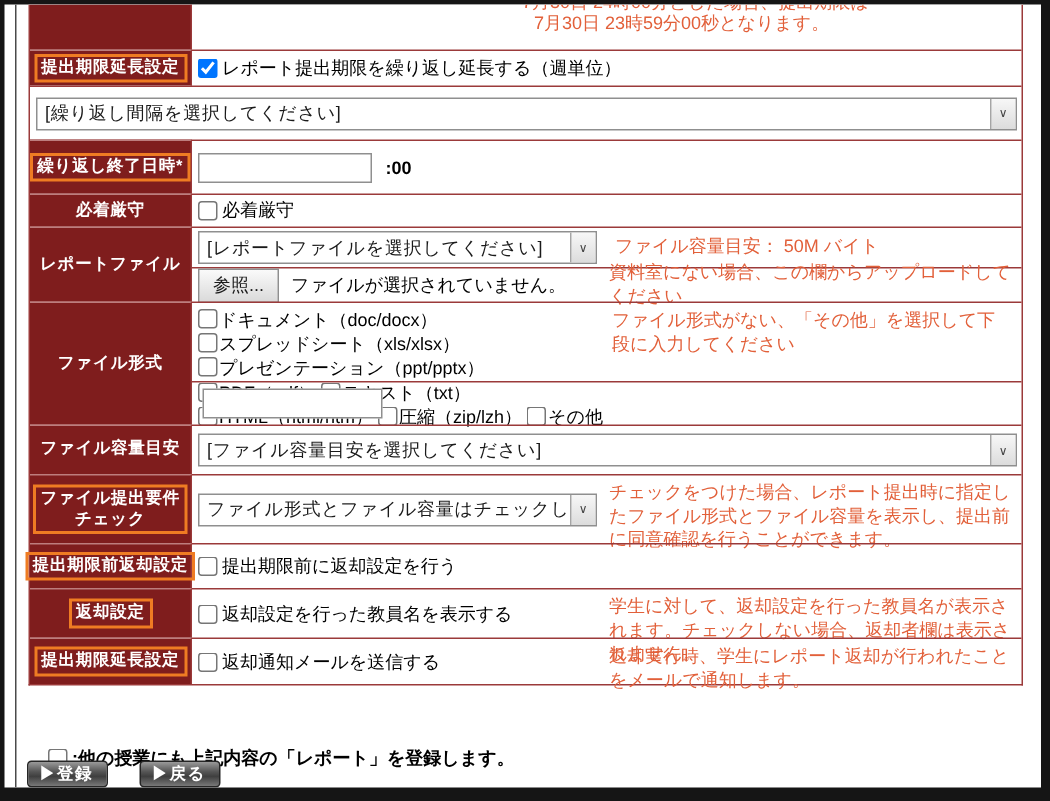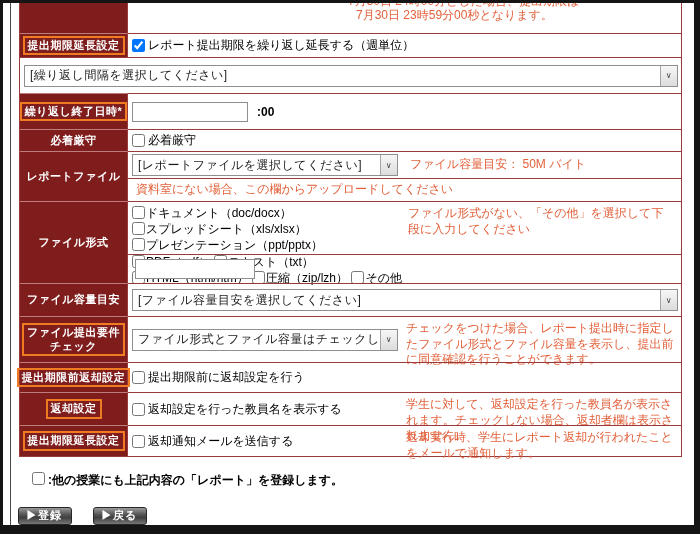--- a/index.html
+++ b/index.html
@@ -49,22 +49,22 @@
   .fmt { white-space:nowrap; }
   .fmt input { margin-right:1px; }
 
   .btn-browse { font-size:12px; color:#1a1a1a; background:linear-gradient(#fafafa,#dadada);
                 border:1px solid #8f8f8f; padding:2px 9px; margin-right:8px; white-space:nowrap; }
 
   .notewrap { height:100%; width:100%; overflow:hidden; padding-left:228px; color:#e2603a; font-size:12px; line-height:14px; }
   .noteclip { margin-top:-9px; margin-left:-8px; white-space:nowrap; }
   .noteline { white-space:nowrap; }
 
-  .footnote { position:absolute; left:17px; top:469px; font-size:12px; font-weight:bold; color:#000;
-              display:flex; align-items:flex-start;padding-left:12px; }
+  .footnote { position:absolute; left:17px; top:494px; font-size:12px; font-weight:bold; color:#000;
+              display:flex; align-items:center;padding-left:12px; }
   .btnbar { position:absolute; left:15px; top:504px; display:flex; gap:21px; }
   .btn-dark { display:inline-flex; align-items:center; height:18px; padding:0 9px 1px 7px;
               background:linear-gradient(180deg,#9a9a9a 0%,#565656 40%,#3f3f3f 60%,#787878 100%);
               border:1px solid #262626; border-radius:3px; color:#fff; font-size:11px; font-weight:bold;
               letter-spacing:1px; white-space:nowrap; }
 </style>
 </head>
 <body>
 
 <div class="page">
@@ -129,20 +129,24 @@
         <div class="subrow" style="height:27px">
           <div class="ctrl">
             <div class="sel narrow">
               <span class="txt">[レポートファイルを選択してください]</span>
               <span class="arr">∨</span>
             </div>
           </div>
           <div class="hint pad">ファイル容量目安： 50M バイト</div>
         </div>
         <div class="subrow" style="height:23px">
+          <div class="ctrl">
+            <button class="btn-browse">参照...</button>
+            <span>ファイルが選択されていません。</span>
+          </div>
           <div class="hint">資料室にない場合、この欄からアップロードしてください</div>
         </div>
       </div>
     </div>
 
     <div class="row" style="height:82px">
       <div class="lbl">ファイル形式</div>
       <div class="cntcol">
         <div class="subrow" style="height:52px; align-items:flex-start;">
           <div class="fmtwrap">

